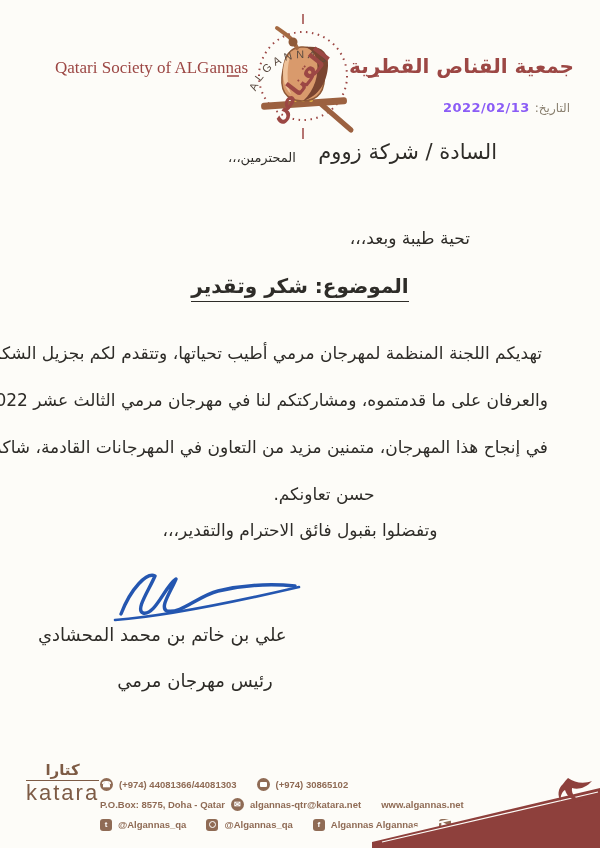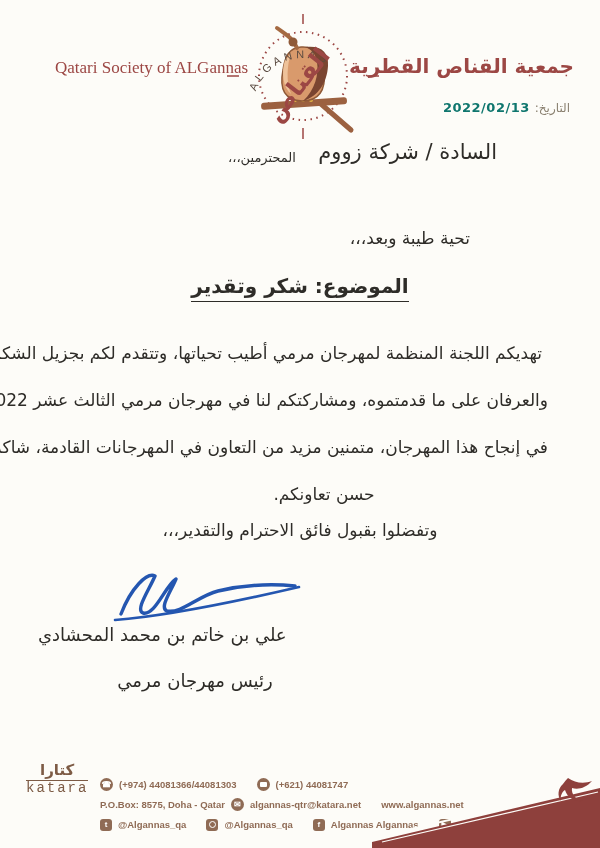--- a/index.html
+++ b/index.html
@@ -24,21 +24,21 @@
     font-size:20px;font-weight:bold;color:#9c4744;
     direction:rtl;
     margin-left:44px;
   }
   .date-row{
     position:absolute;right:30px;top:100px;
     direction:rtl;font-size:13px;
     display:flex;gap:5px;align-items:baseline;
   }
   .date-label{color:#8a8070;font-size:12px;}
-  .date-value{color:#0f766e;font-weight:bold;letter-spacing:.5px;}
+  .date-value{color:#8b5cf6;font-weight:bold;letter-spacing:.5px;}
   
   .ar{direction:rtl;}
   .addressee{position:absolute;right:103px;top:140px;font-size:21px;font-weight:500;}
   .honorific{position:absolute;left:228px;top:150px;font-size:13px;}
   .greeting{position:absolute;right:130px;top:228px;font-size:17px;}
   .subject{
     position:absolute;left:0;top:274px;width:100%;
     text-align:center;font-size:20px;font-weight:bold;
   }
   .subject span{border-bottom:1.5px solid #2e2c28;padding-bottom:3px;}
@@ -49,21 +49,21 @@
   }
   .body-line.first{padding-left:0;padding-right:6px;}
   .body-line.last{text-align:center;padding-left:60px;}
   .closing{position:absolute;left:0;top:520px;width:100%;text-align:center;font-size:17px;}
   .signature{position:absolute;left:103px;top:556px;width:212px;height:78px;}
   .sig-name{position:absolute;left:38px;top:624px;width:270px;text-align:left;font-size:18px;}
   .sig-title{position:absolute;left:90px;top:670px;width:210px;text-align:center;font-size:18px;}
   
   .katara{position:absolute;left:26px;top:763px;color:#7d5b45;text-align:center;line-height:1.05;}
   .katara-ar{font-size:15px;font-weight:bold;letter-spacing:3px;direction:rtl;border-bottom:1px solid #7d5b45;padding-bottom:1px;}
-  .katara-en{font-size:14px;letter-spacing:2px;font-family:Liberation Mono, monospace;}
+  .katara-en{font-size:22px;letter-spacing:2px;font-family:Liberation Sans, sans-serif;}
   .contact{
     position:absolute;left:100px;top:777px;
     font-family:"Liberation Sans",sans-serif;
     font-size:9.5px;font-weight:bold;color:#8f6b55;
   }
   .c-row{display:flex;align-items:center;gap:6px;height:15px;margin-bottom:5px;white-space:nowrap;}
   .circle-icon{
     width:13px;height:13px;border-radius:50%;background:#8f6b55;color:#fff;
     display:inline-flex;align-items:center;justify-content:center;
     font-size:8px;flex:0 0 auto;
@@ -158,21 +158,21 @@
   </div>
 
   <div class="contact">
     <div class="c-row">
       <span class="circle-icon">☎</span>
       <span>(+974) 44081366/44081303</span>
       <span class="gap8"></span>
       <span class="circle-icon">
           <span class="fax-inner"></span>
         </span>
-      <span>(+621) 44081747</span>
+      <span>(+974) 30865102</span>
     </div>
     <div class="c-row">
       <span>P.O.Box: 8575, Doha - Qatar</span>
       <span class="circle-icon">✉</span>
       <span>algannas-qtr@katara.net</span>
       <span class="gap8"></span>
       <span>www.algannas.net</span>
     </div>
     <div class="c-row">
       <span class="sq-icon">t</span>

